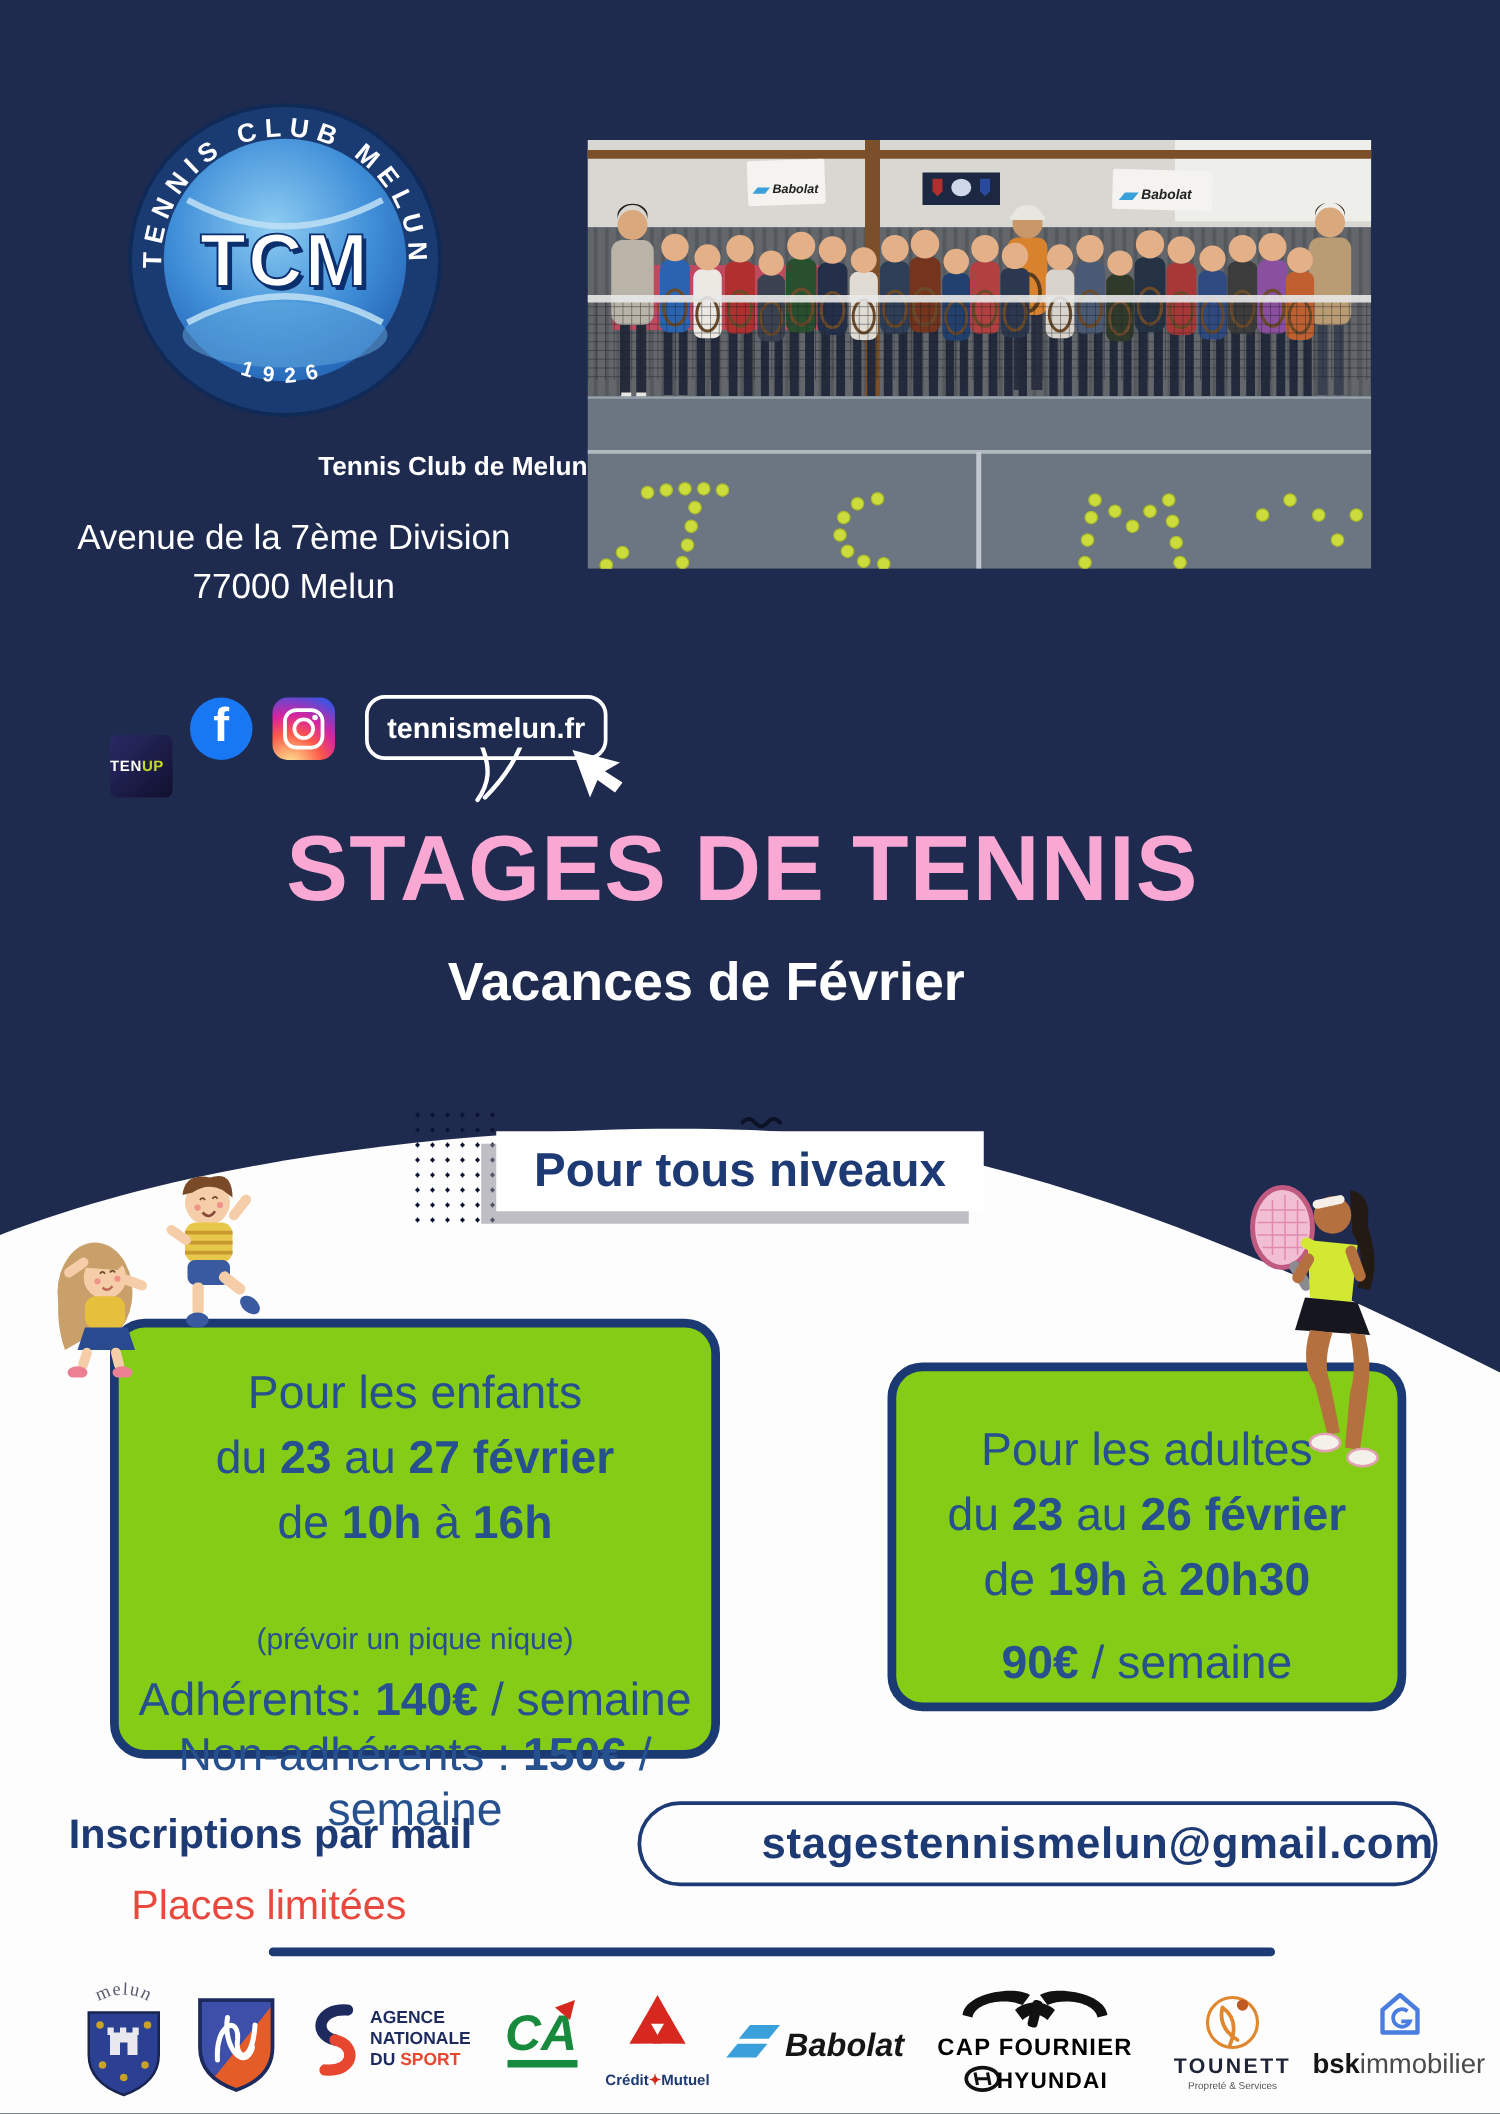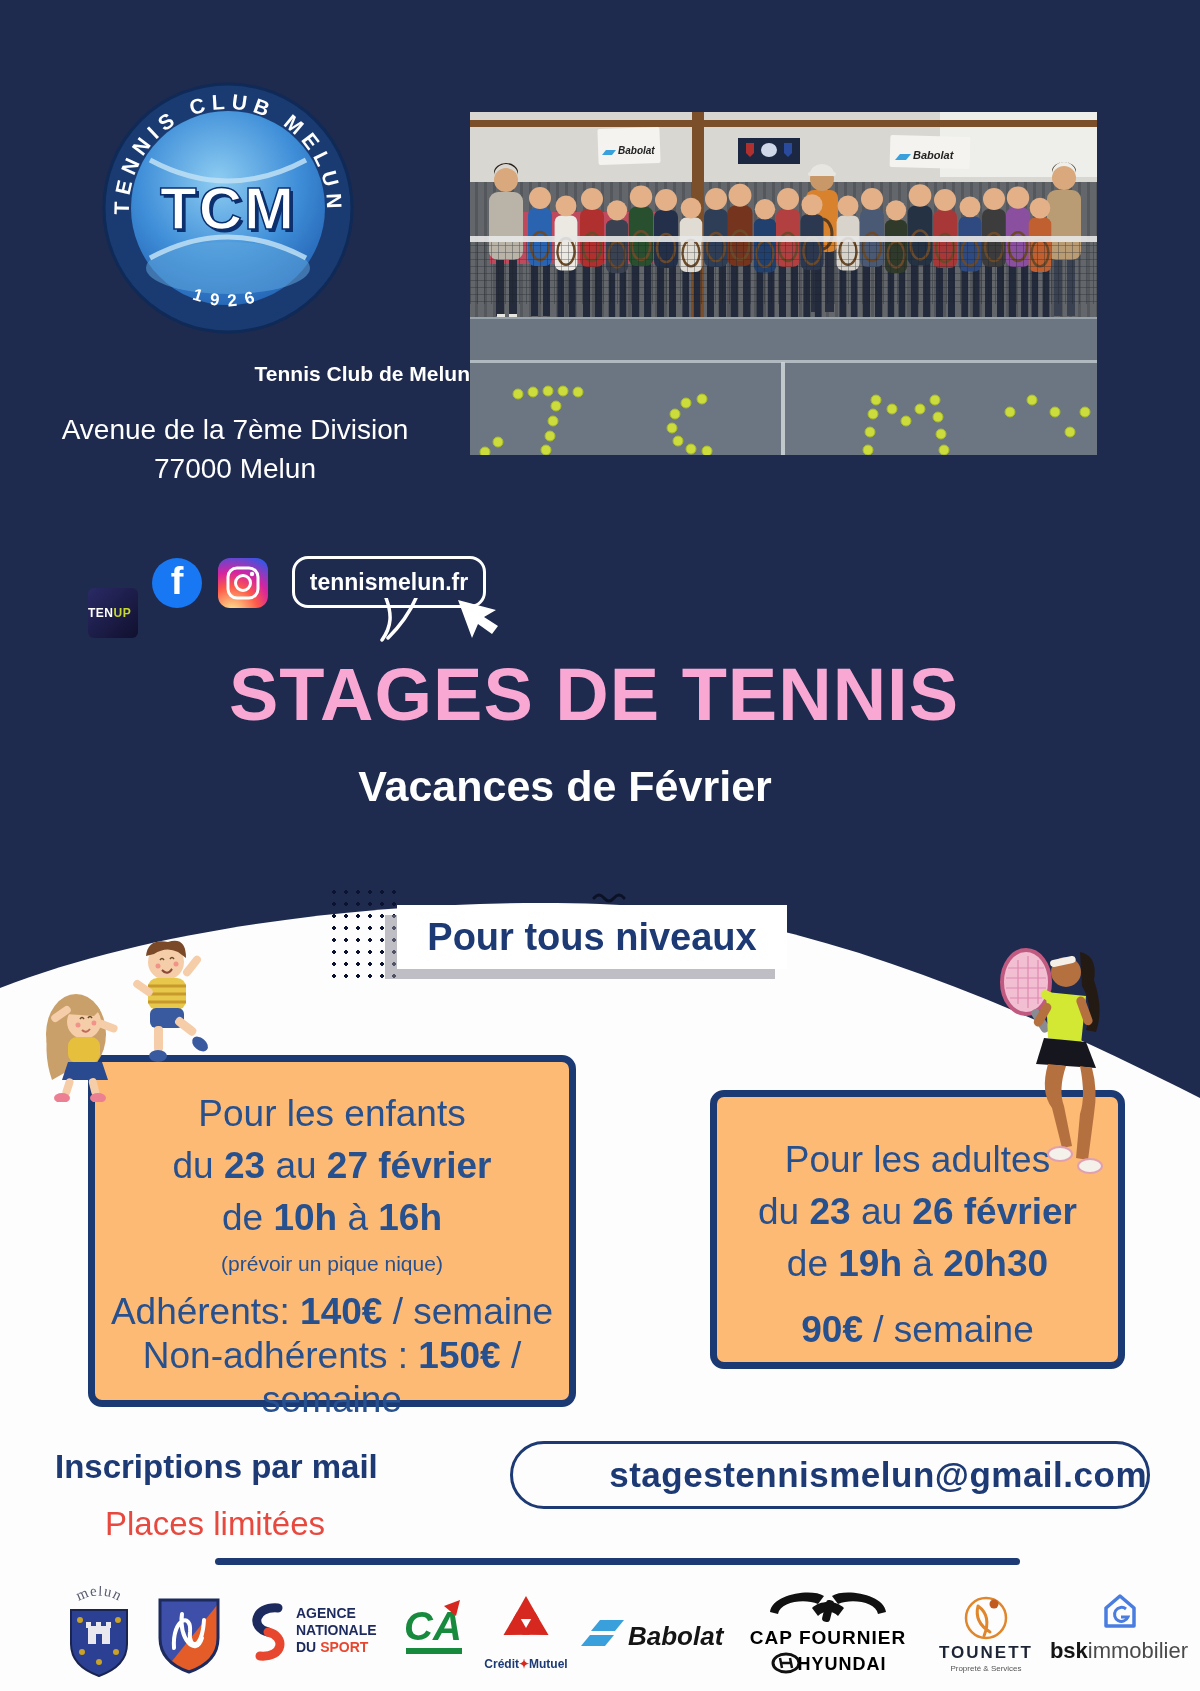--- a/index.html
+++ b/index.html
@@ -26,25 +26,25 @@
   .subtitle{left:0;top:762px;width:1130px;text-align:center;color:#fff;font-size:43px;font-weight:bold;}
   .banner{left:397px;top:905px;width:390px;height:64px;background:#fff;z-index:5;
           box-shadow:-12px 10px 0 rgba(138,138,150,.55);
           display:flex;align-items:center;justify-content:center;color:#1d3a74;font-size:38px;font-weight:bold;}
   .dots{left:328px;top:886px;width:72px;height:96px;z-index:4;
         background-image:radial-gradient(#0c1330 1.6px,transparent 1.8px);background-size:12px 12px;}
   
   .curve{left:0;top:880px;width:1200px;height:235px;z-index:2;}
   .white-fill{left:0;top:1108px;width:1200px;height:583px;background:#fdfdfd;z-index:2;}
   
-  .card{background:#fdba74;border:7px solid #1b3a74;border-radius:14px;z-index:6;text-align:center;color:#27508f;}
+  .card{background:#84cc16;border:7px solid #1b3a74;border-radius:28px;z-index:6;text-align:center;color:#27508f;}
   .card-children{left:88px;top:1055px;width:474px;height:312px;padding-top:26px;}
   .card-adults{left:710px;top:1090px;width:401px;height:228px;padding-top:37px;}
   .card-line{font-size:37px;line-height:52px;}
-  .card-note{font-size:21px;line-height:40px;}
+  .card-note{font-size:24px;line-height:40px;margin-top:48px;}
   .card-price{font-size:37px;line-height:44px;}
   .mt6{margin-top:6px;} .mt18{margin-top:18px;}
   .b{font-weight:bold;}
   .kids-illu{left:28px;top:922px;width:205px;height:180px;z-index:7;}
   .player-illu{left:988px;top:932px;width:140px;height:260px;z-index:7;}
   
   .inscriptions{left:55px;top:1448px;width:400px;color:#1d3a74;font-size:33px;font-weight:bold;z-index:6;}
   .places{left:105px;top:1505px;width:300px;color:#e8493f;font-size:33px;z-index:6;}
   .email-pill{left:510px;top:1441px;width:634px;height:62px;border:3px solid #1d3a74;border-radius:36px;z-index:6;
               display:flex;align-items:center;justify-content:flex-end;color:#1d3a74;font-size:35px;font-weight:bold;letter-spacing:.5px;}

